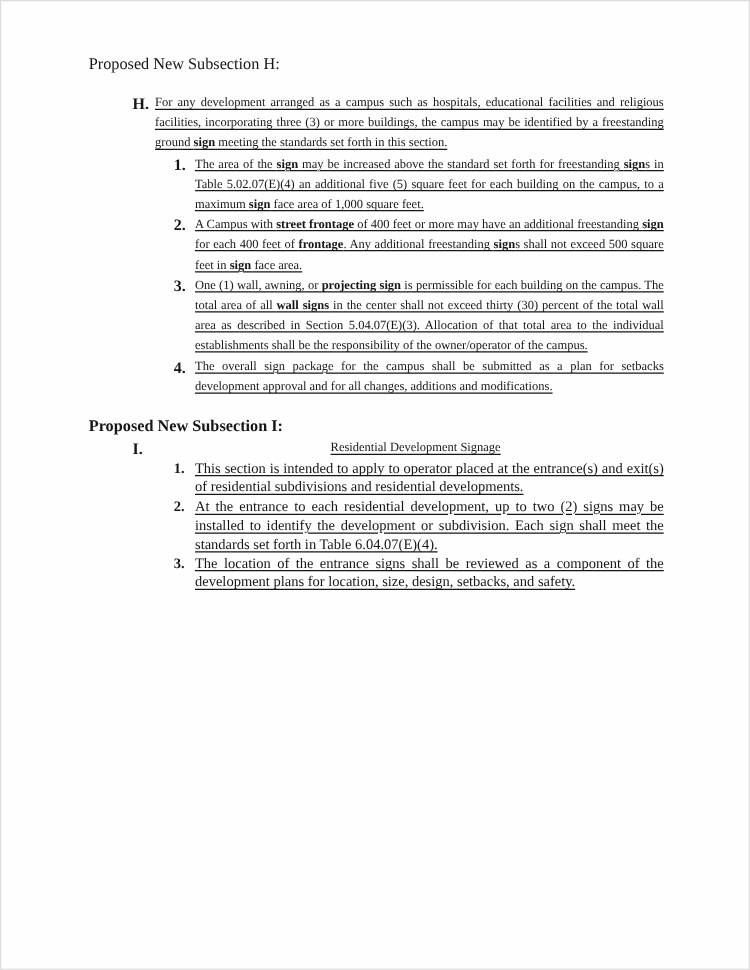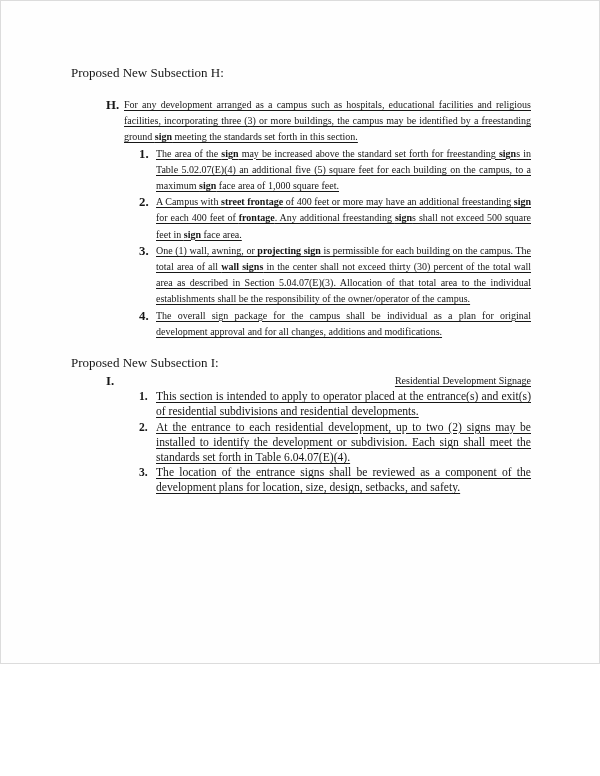--- a/index.html
+++ b/index.html
@@ -9,33 +9,34 @@
   }
   body {
     width: 600px;
     height: 776px;
     font-family: "Liberation Serif", "DejaVu Serif", serif;
     color: #161616;
   }
   .page {
     box-sizing: border-box;
     width: 600px;
-    height: 664px;
-    padding: 63px 68px 40px 70px;
+    height: 776px;
+    padding: 41px 68px 40px 70px;
     background: #fefefe;
     border: 1px solid #dcdcdc;
     overflow: hidden;
   }
   .heading {
     font-size: 13px;
     line-height: 17px;
     margin: 0 0 16px 0;
   }
   .heading-i {
     margin: 14px 0 2px 0;
+    font-weight: bold;
   }
   .block {
     display: flex;
     align-items: flex-start;
   }
   .hblock { margin-left: 35px; }
   .item   { margin-left: 68px; }
   .num {
     flex: none;
     width: 18px;
@@ -47,21 +48,21 @@
   .txt {
     flex: 1;
     font-size: 10px;
     line-height: 16.2px;
     text-align: justify;
     text-decoration: underline;
     text-underline-offset: 2px;
   }
   .sec-i .num { font-size: 11.6px; line-height: 15.2px; }
   .sec-i .txt { font-size: 11.6px; line-height: 15.2px; }
-  .title-i { text-align: right; margin-left: 10px; }
+  .title-i { text-align: center; margin-left: 10px; }
   .b { font-weight: bold; }
 </style>
 </head>
 <body>
 
 <div class="page">
 
   <div class="heading">Proposed New Subsection H:</div>
 
   <div class="block hblock">
@@ -79,21 +80,21 @@
     <div class="txt"><span>A Campus with </span><span class="b">street frontage</span><span> of 400 feet or more may have an additional freestanding </span><span class="b">sign</span><span> for each 400 feet of </span><span class="b">frontage</span><span>. Any additional freestanding </span><span class="b">sign</span><span>s shall not exceed 500 square feet in </span><span class="b">sign</span><span> face area.</span></div>
   </div>
 
   <div class="block item">
     <span class="num">3.</span>
     <div class="txt"><span>One (1) wall, awning, or </span><span class="b">projecting sign</span><span> is permissible for each building on the campus. The total area of all </span><span class="b">wall signs</span><span> in the center shall not exceed thirty (30) percent of the total wall area as described in Section 5.04.07(E)(3). Allocation of that total area to the individual establishments shall be the responsibility of the owner/operator of the campus.</span></div>
   </div>
 
   <div class="block item">
     <span class="num">4.</span>
-    <div class="txt"><span>The overall sign package for the campus shall be individual as a plan for original development approval and for all changes, additions and modifications.</span></div>
+    <div class="txt"><span>The overall sign package for the campus shall be submitted as a plan for setbacks development approval and for all changes, additions and modifications.</span></div>
   </div>
 
   <div class="heading heading-i">Proposed New Subsection I:</div>
 
   <div class="block hblock">
     <span class="num">I.</span>
     <div class="txt title-i">Residential Development Signage</div>
   </div>
 
   <div class="block item sec-i">

